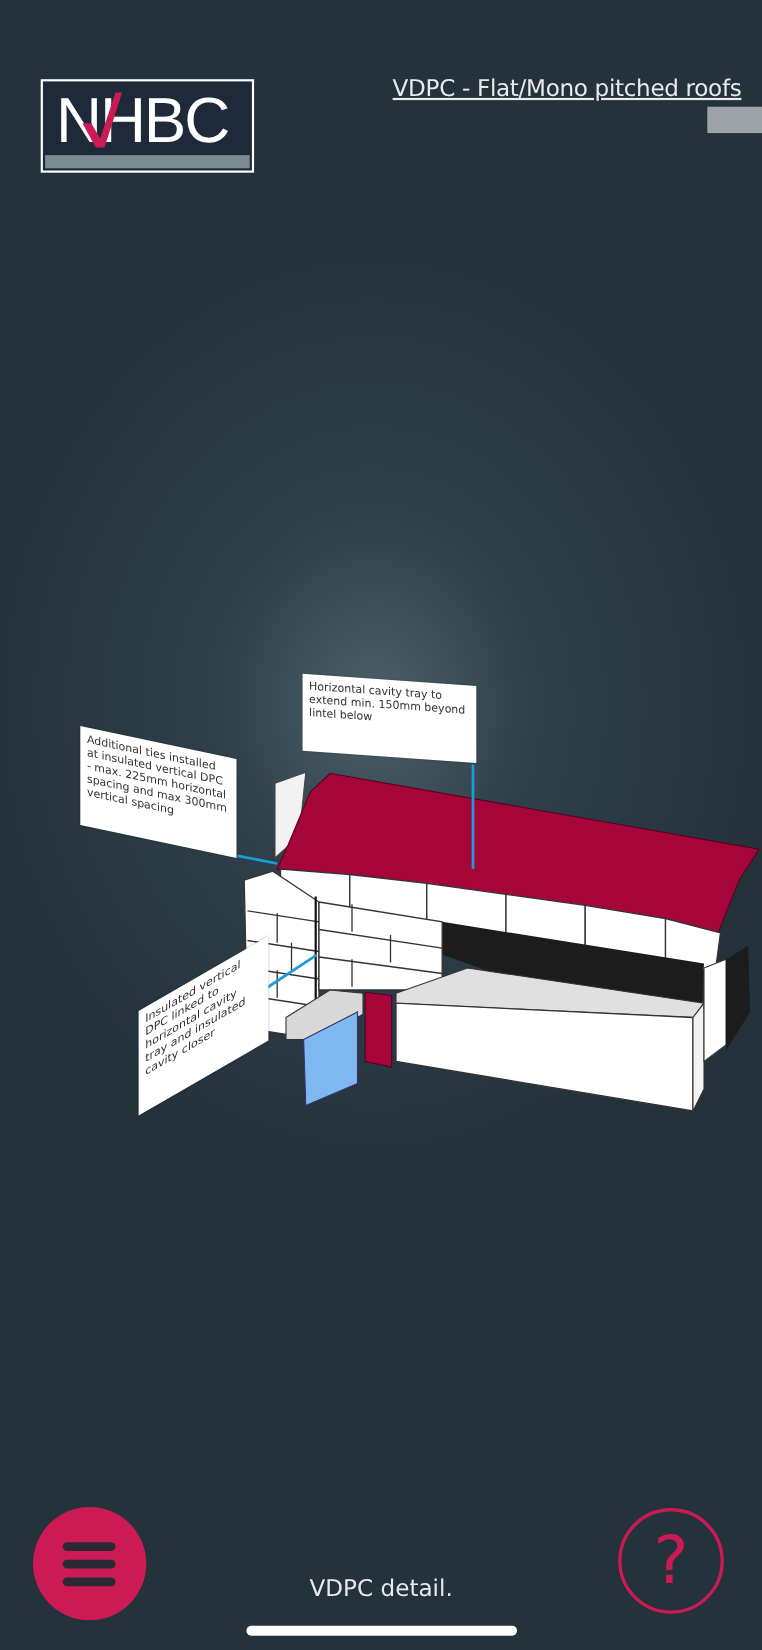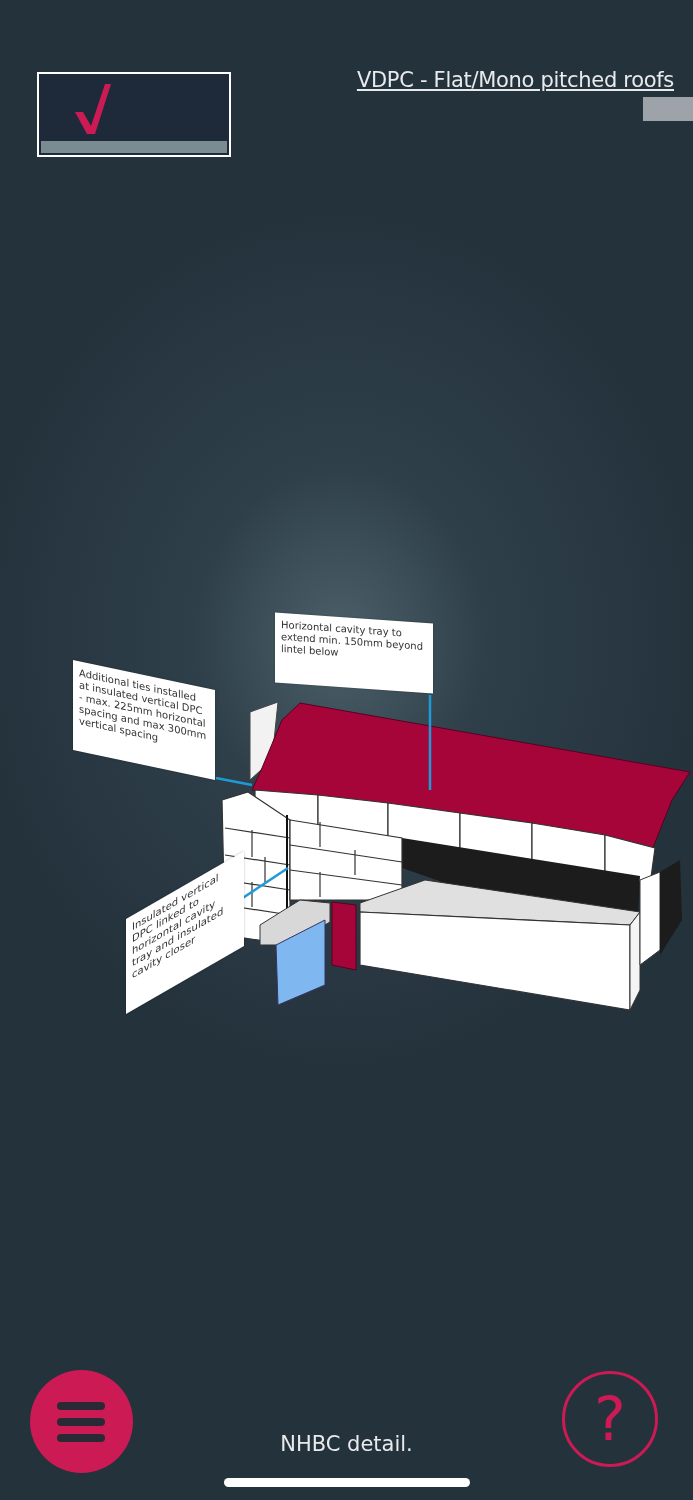--- a/index.html
+++ b/index.html
@@ -50,20 +50,21 @@
     font-size:21px;
   }
   .home-ind { position:absolute; left:224px; top:1478px; width:246px; height:9px; border-radius:5px; background:#ffffff; }
 </style>
 </head>
 <body>
 
 <div class="glow"></div>
 
 <div class="logo">
+  <div class="logo-text">NHBC</div>
   <svg class="logo-check" width="60" height="60" viewBox="0 0 60 60">
     <polygon points="14,30 22,30 30,44 44,2 50,2 34,52 26,52" fill="#cc1a55"></polygon>
   </svg>
   <div class="logo-band"></div>
 </div>
 
 <div class="title">VDPC - Flat/Mono pitched roofs</div>
 <div class="title-tab"></div>
 
 <svg class="diagram" viewBox="0 600 693 420" width="693" height="420">
@@ -132,14 +133,14 @@
     <span style="top:32px"></span>
     <span style="top:48px"></span>
     <span style="top:64px"></span>
   </div>
 </div>
 
 <div class="help-btn">
   <span>?</span>
 </div>
 
-<div class="caption">NHBC detail.</div>
+<div class="caption">VDPC detail.</div>
 <div class="home-ind"></div>
 
 </body></html>

